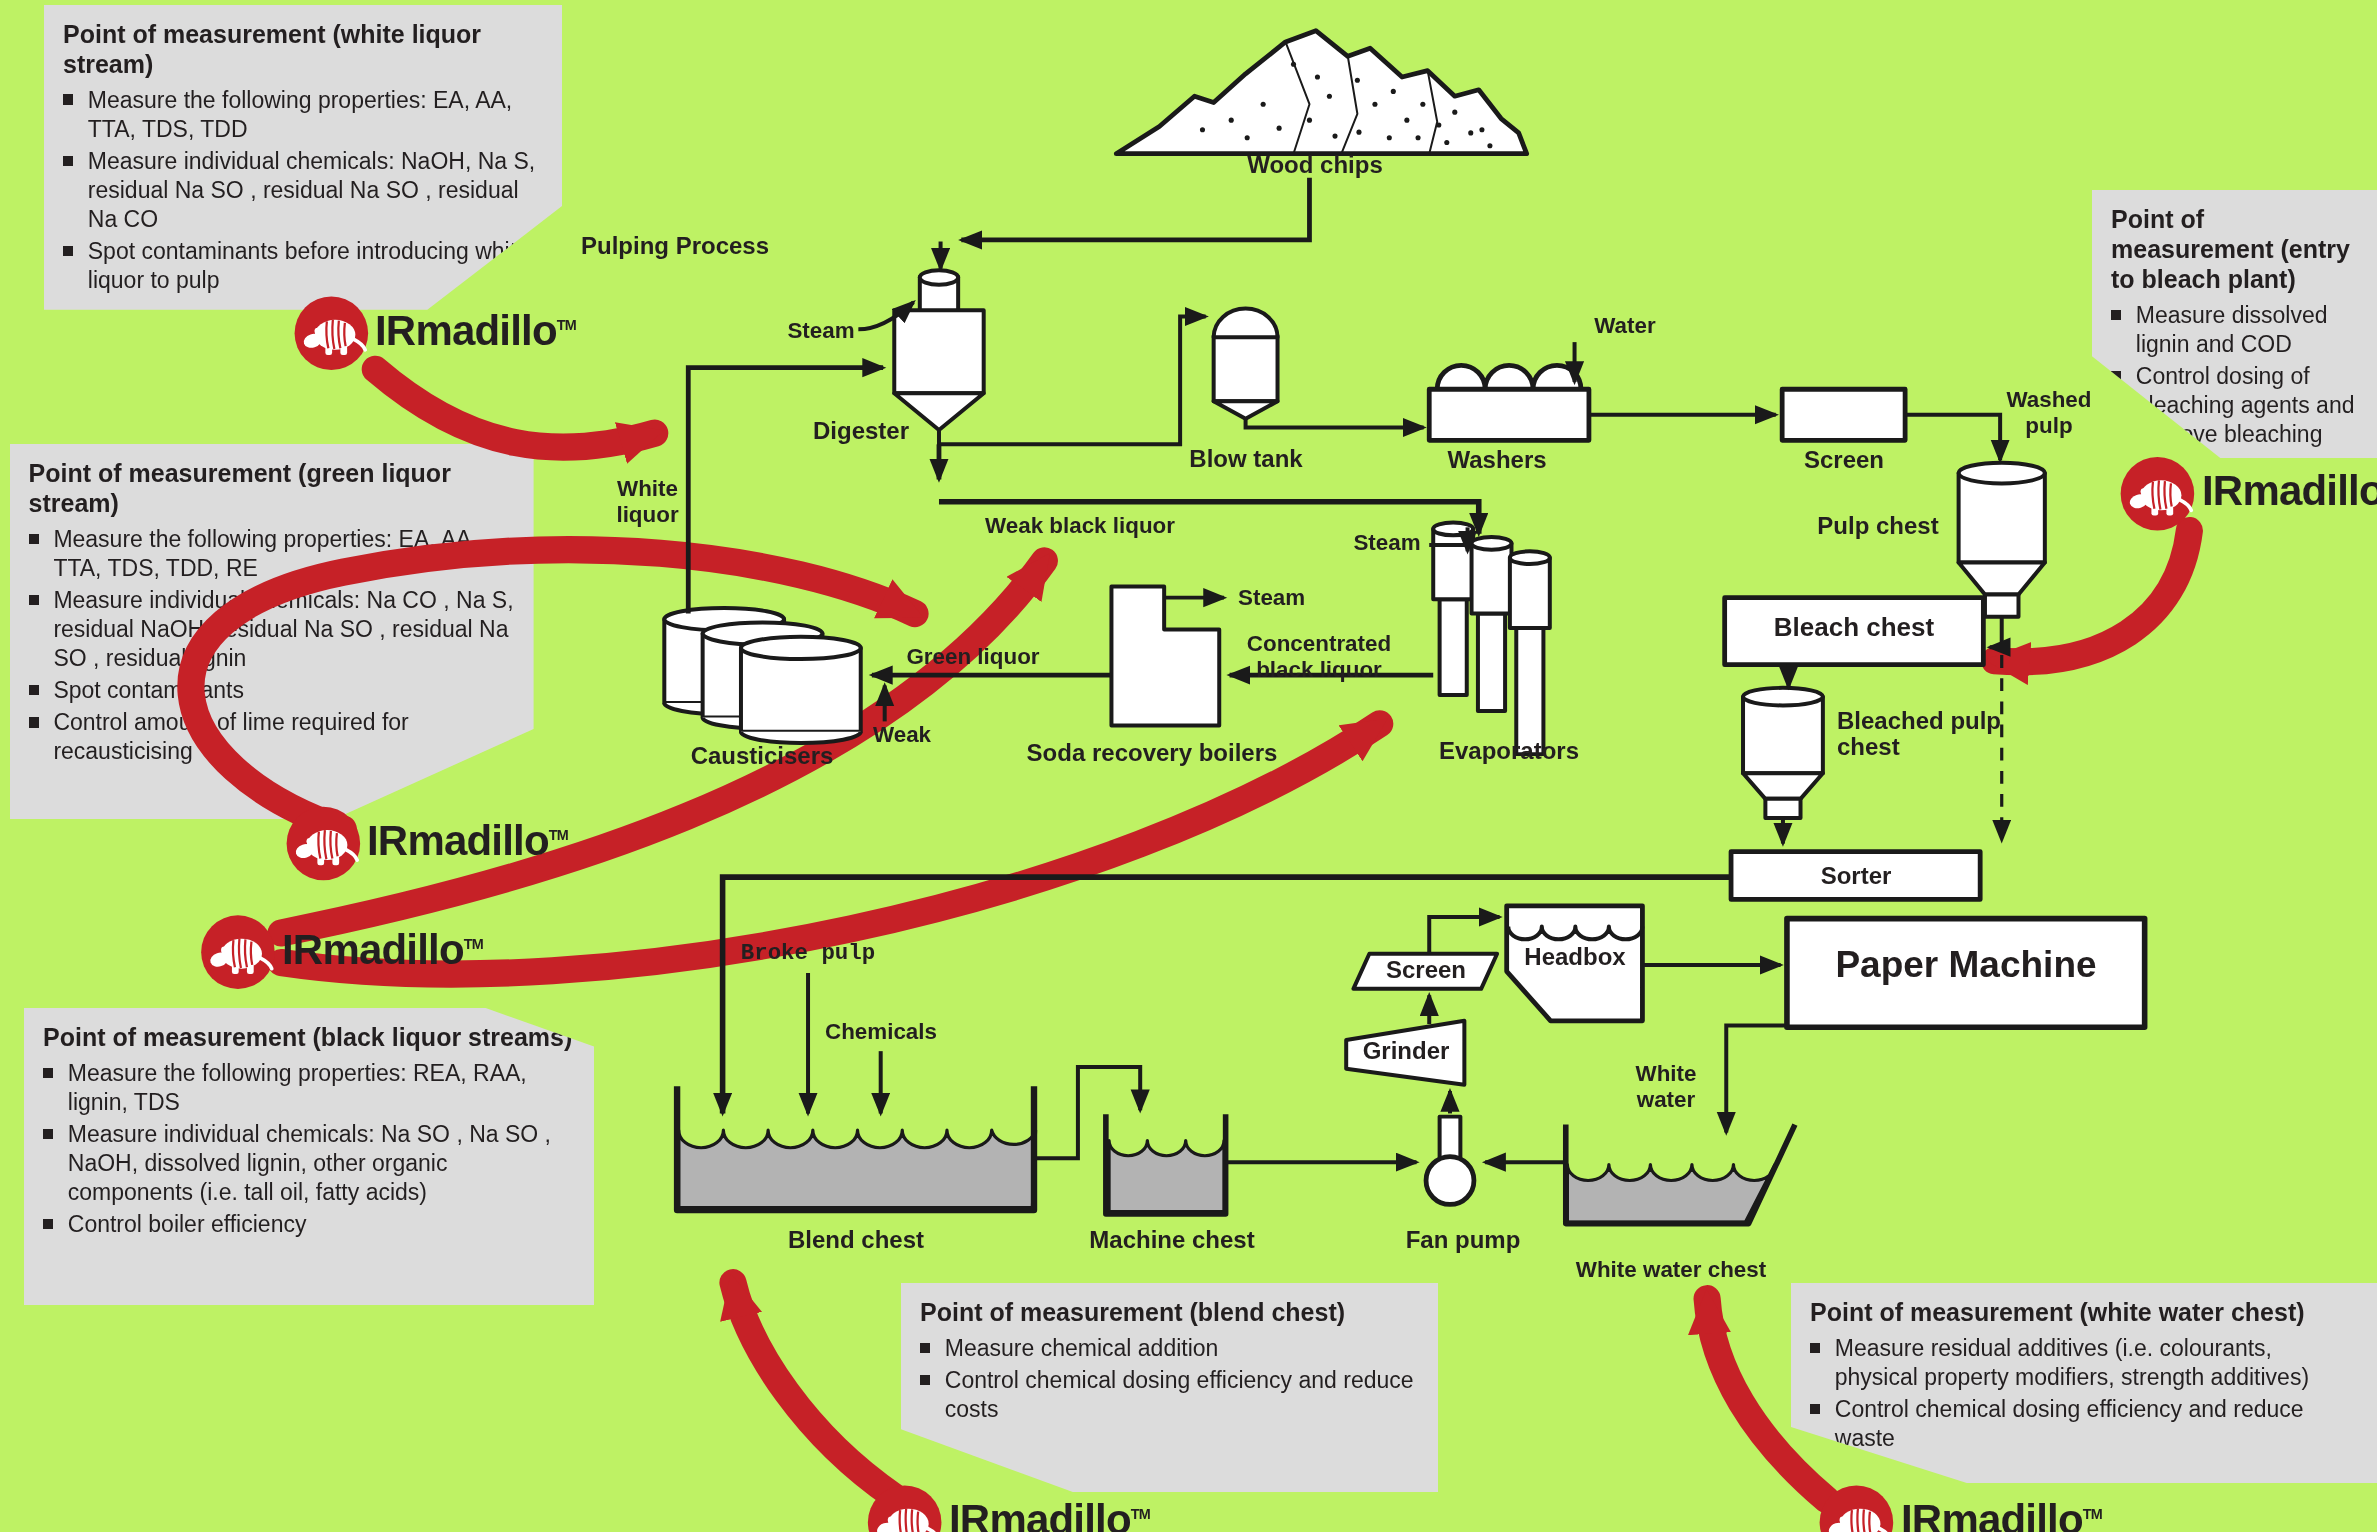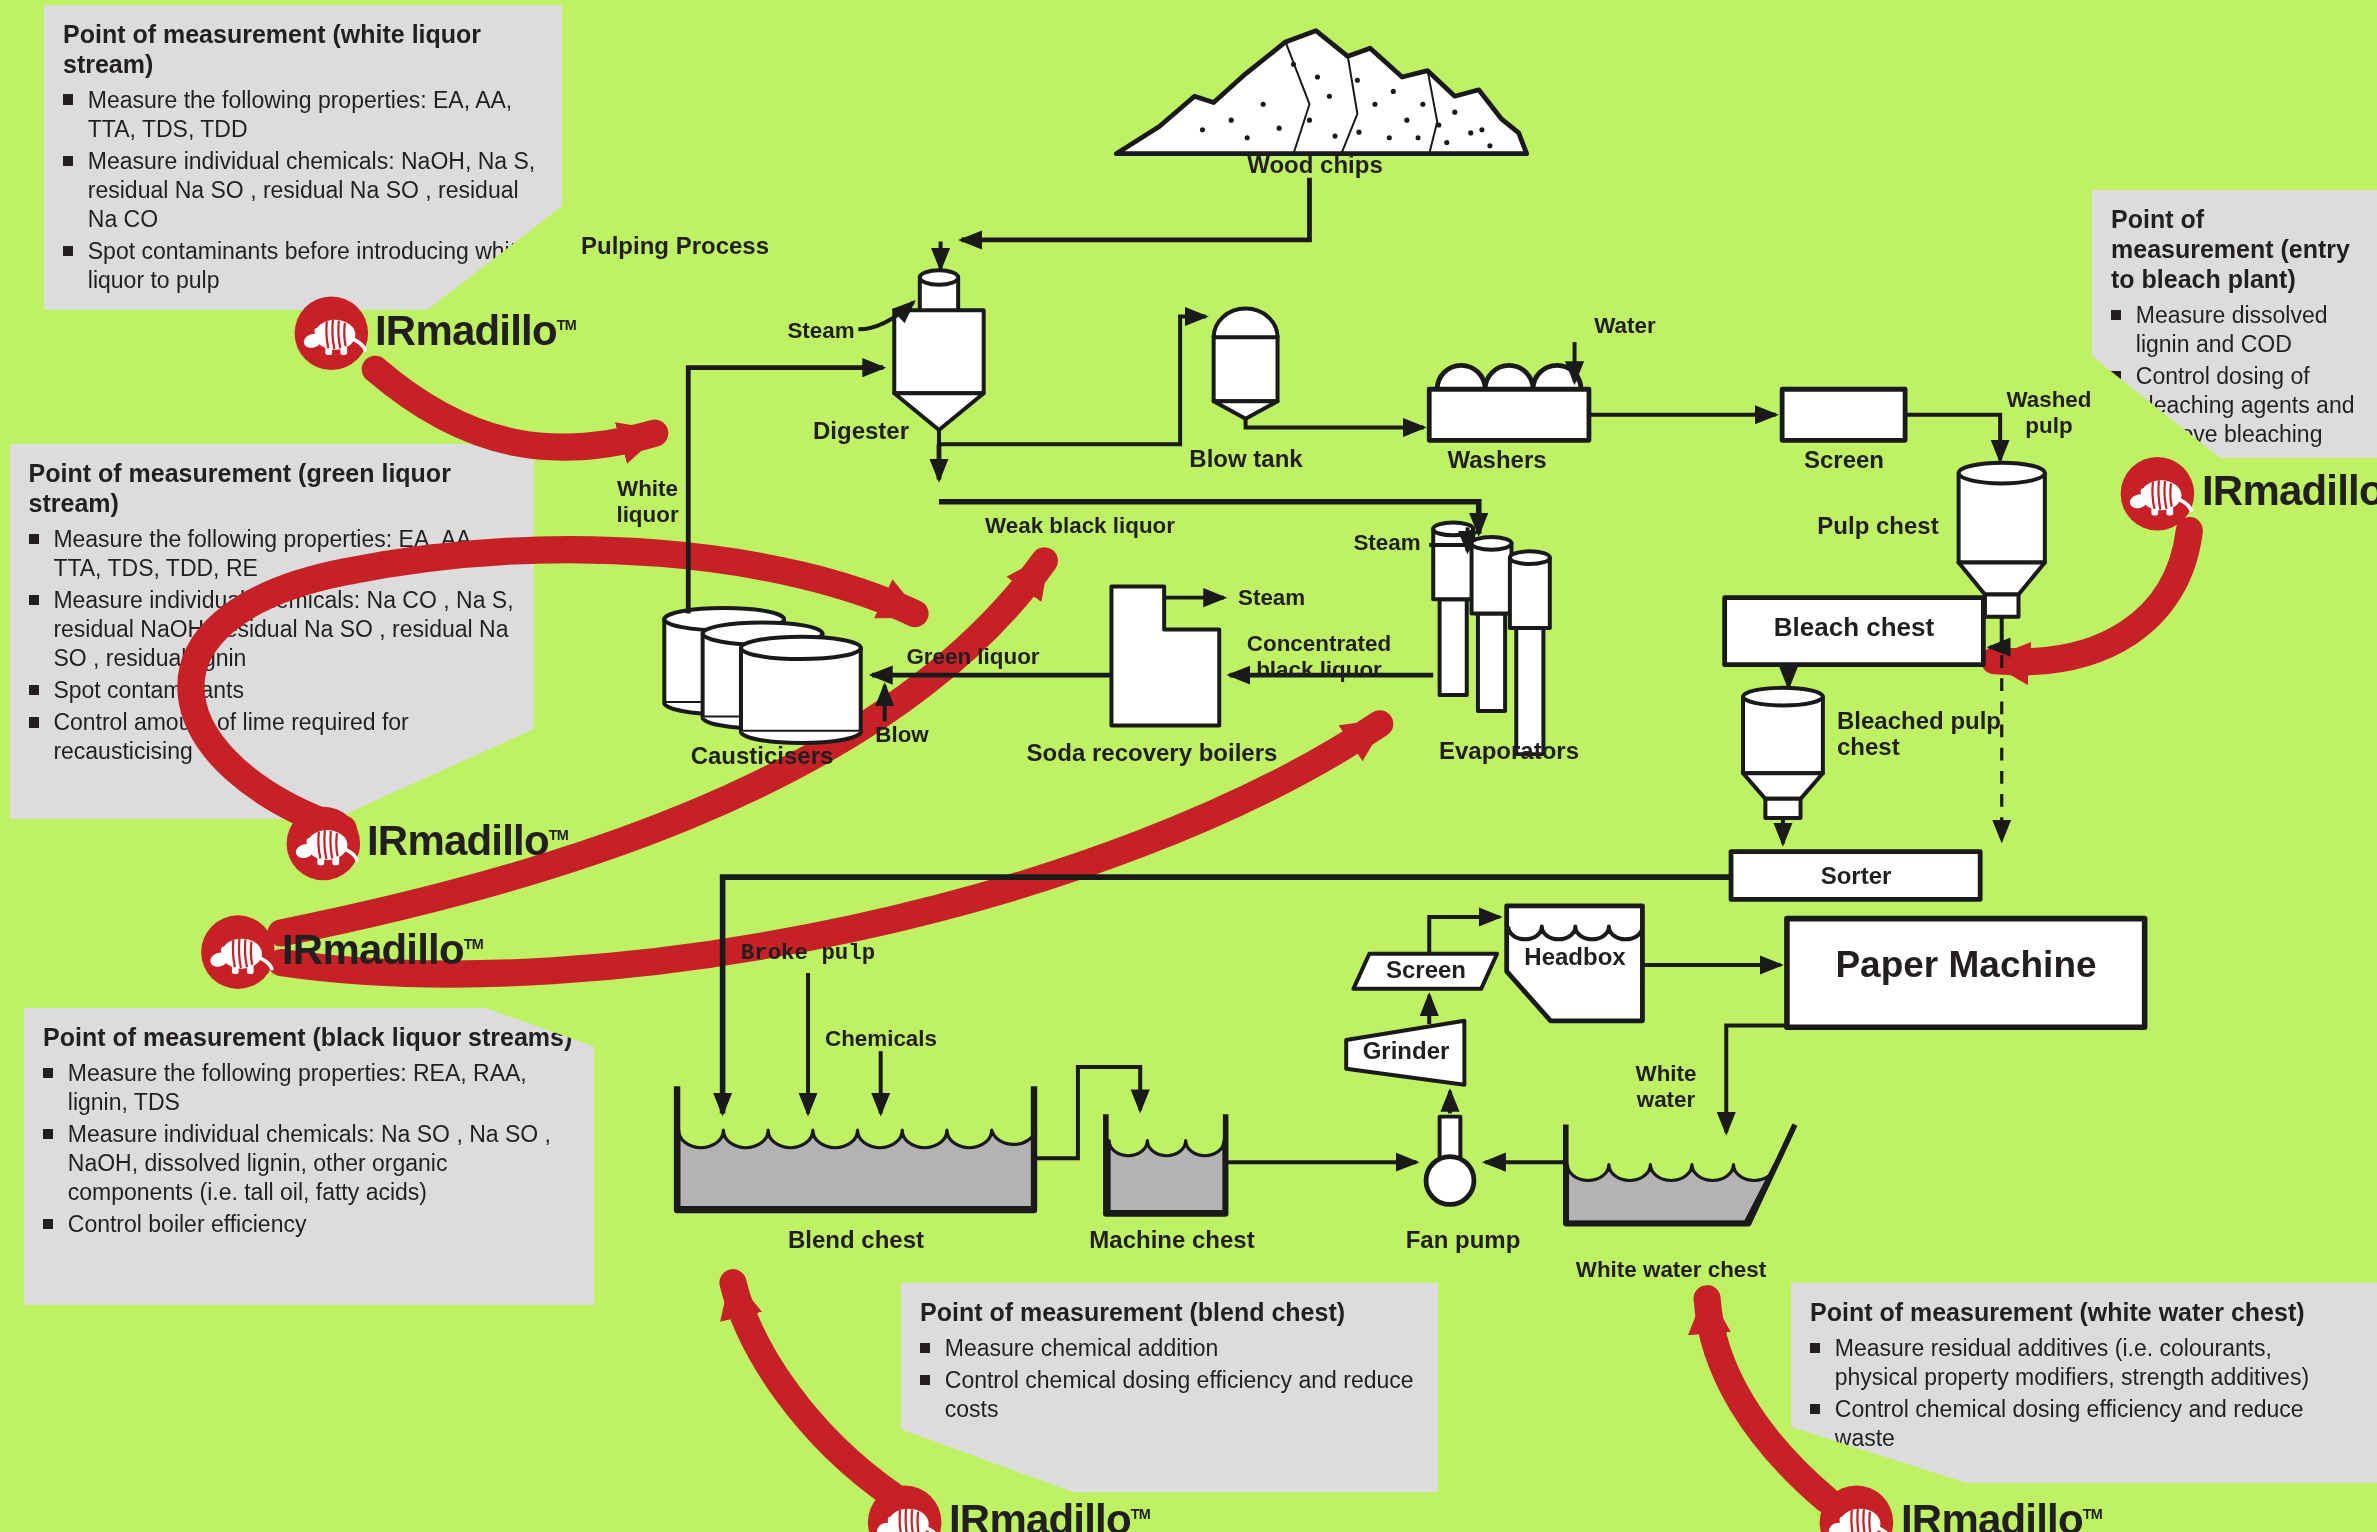--- a/index.html
+++ b/index.html
@@ -351,27 +351,27 @@
   <div class="lbl t30" style="left:1844px;top:447px;">Screen</div>
   <div class="lbl" style="left:2049px;top:387px;width:120px;margin-left:-60px;transform:none;">Washed pulp</div>
   <div class="lbl t30" style="left:1878px;top:513px;">Pulp chest</div>
   <div class="lbl-l" style="left:985px;top:513px;">Weak black liquor</div>
   <div class="lbl" style="left:1387px;top:530px;">Steam</div>
   <div class="lbl-l" style="left:1238px;top:585px;">Steam</div>
   <div class="lbl" style="left:1319px;top:631px;width:200px;margin-left:-100px;transform:none;">Concentrated black liquor</div>
   <div class="lbl t30" style="left:1509px;top:738px;">Evaporators</div>
   <div class="lbl t30" style="left:1152px;top:740px;">Soda recovery boilers</div>
   <div class="lbl" style="left:973px;top:644px;">Green liquor</div>
-  <div class="lbl" style="left:902px;top:722px;">Blow</div>
+  <div class="lbl" style="left:902px;top:722px;">Weak</div>
   <div class="lbl t30" style="left:762px;top:743px;">Causticisers</div>
   <div class="lbl med" style="left:1854px;top:615px;">Bleach chest</div>
   <div class="lbl-l t30" style="left:1837px;top:708px;width:176px;">Bleached pulp chest</div>
   <div class="lbl t30" style="left:1856px;top:863px;">Sorter</div>
   <div class="lbl" style="left:808px;top:941px;font-family:Liberation Mono, monospace;">Broke pulp</div>
-  <div class="lbl" style="left:881px;top:1019px;margin-top:7px;">Chemicals</div>
+  <div class="lbl" style="left:881px;top:1019px;">Chemicals</div>
   <div class="lbl t30" style="left:856px;top:1227px;">Blend chest</div>
   <div class="lbl t30" style="left:1172px;top:1227px;">Machine chest</div>
   <div class="lbl t30" style="left:1463px;top:1227px;">Fan pump</div>
   <div class="lbl t30" style="left:1406px;top:1038px;">Grinder</div>
   <div class="lbl t30" style="left:1426px;top:957px;">Screen</div>
   <div class="lbl t30" style="left:1575px;top:944px;">Headbox</div>
   <div class="lbl big" style="left:1966px;top:952px;">Paper Machine</div>
   <div class="lbl" style="left:1666px;top:1061px;width:112px;margin-left:-56px;transform:none;">White water</div>
   <div class="lbl" style="left:1671px;top:1257px;width:192px;margin-left:-96px;transform:none;">White water chest</div>
 

